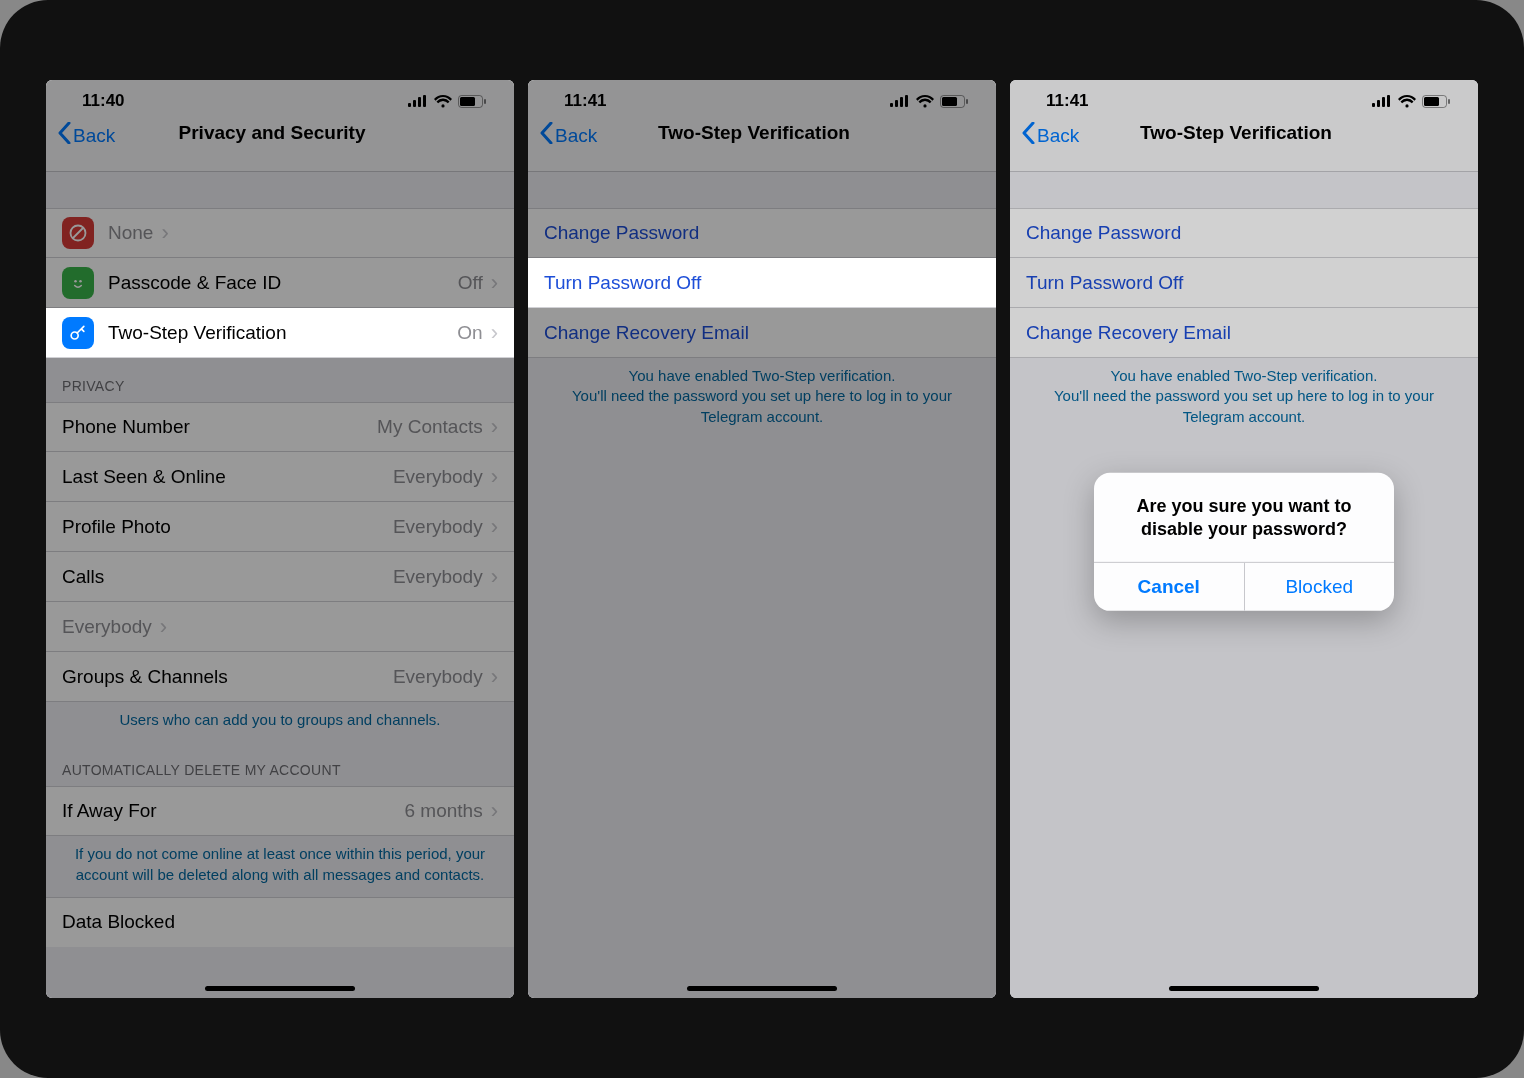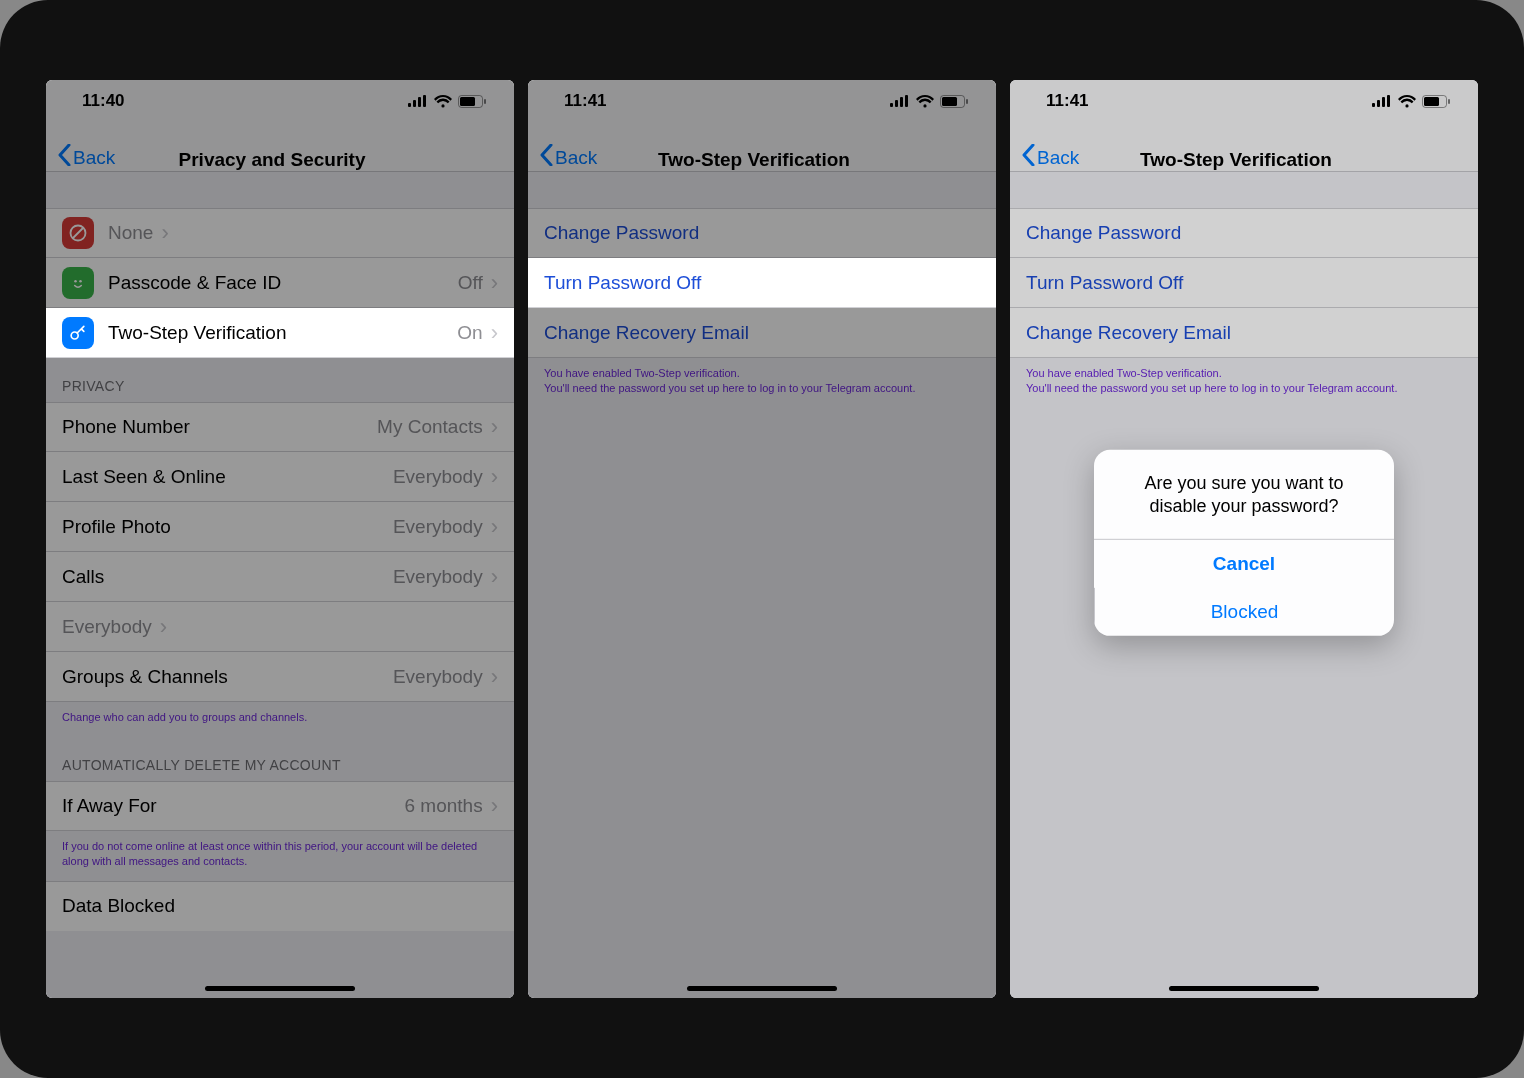--- a/index.html
+++ b/index.html
@@ -45,21 +45,21 @@
   }
   .status .right { display: flex; align-items: center; gap: 6px; }
   .status svg { display: block; }
 
   
   .nav {
     height: 50px;
     background: #f7f7f8;
     border-bottom: 1px solid #c7c7cc;
     display: flex;
-    align-items: flex-end;
+    align-items: flex-start;
     position: relative;
     padding: 0 12px;
   }
   .nav .back {
     display: flex; align-items: center; gap: 2px;
     color: #007aff; font-size: 19px;
   }
   .nav .title {
     position: absolute; left: 0; right: 16px; text-align: center;
     font-size: 19px; font-weight: 600; color: #000;
@@ -96,22 +96,23 @@
 
   .row.noicon { padding-left: 16px; }
 
   .row.link .label { color: #1d4ed8; }
 
   .header-label {
     font-size: 14px; color: #6d6d72; text-transform: uppercase;
     padding: 20px 16px 8px 16px; letter-spacing: 0.3px;
   }
   .footer-note {
-    font-size: 11px; color: #6d28d9; padding: 8px 16px 12px 16px;
+    font-size: 15px; color: #0369a1; padding: 8px 16px 12px 16px;
     line-height: 1.35;
+    text-align: center;
   }
 
   .home-indicator {
     position: absolute;
     bottom: 7px; left: 50%; transform: translateX(-50%);
     width: 150px; height: 5px; border-radius: 3px;
     background: #000;
     z-index: 20;
   }
 
@@ -124,28 +125,27 @@
     background: #fdfdfe;
     border-radius: 16px;
     overflow: hidden;
     z-index: 20;
     box-shadow: 0 10px 30px rgba(0,0,0,0.25);
   }
   .alert .msg {
     padding: 22px 20px 20px 20px;
     text-align: center;
     font-size: 18px;
-    font-weight: 400;
+    font-weight: 700;
     color: #000;
     line-height: 1.3;
   }
   .alert .btns {
     display: flex;
     border-top: 0.5px solid #c7c7cc;
-    flex-direction: column;
   }
   .alert .btn {
     flex: 1 1 0;
     text-align: center;
     padding: 13px 0;
     font-size: 19px;
     color: #007aff;
   }
   .alert .btn + .btn { border-left: 0.5px solid #c7c7cc; }
   .alert .btn.bold { font-weight: 600; }
@@ -259,21 +259,21 @@
       </div>
       <div class="row noicon">
         <span class="value">Everybody</span>
         <span class="chev">›</span>
       </div>
       <div class="row noicon">
         <span class="label">Groups &amp; Channels</span>
         <span class="value">Everybody</span>
         <span class="chev">›</span>
       </div>
-      <div class="footer-note">Change who can add you to groups and channels.</div>
+      <div class="footer-note">Users who can add you to groups and channels.</div>
 
       <div class="header-label">Automatically delete my account</div>
       <div class="row first noicon">
         <span class="label">If Away For</span>
         <span class="value">6 months</span>
         <span class="chev">›</span>
       </div>
       <div class="footer-note">If you do not come online at least once within this period, your account will be deleted along with all messages and contacts.</div>
 
       <div class="row first noicon" style="border-bottom:none;">

